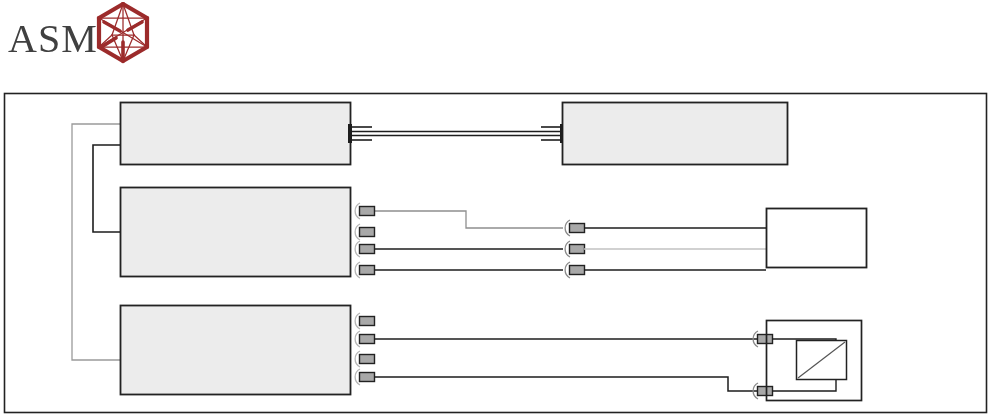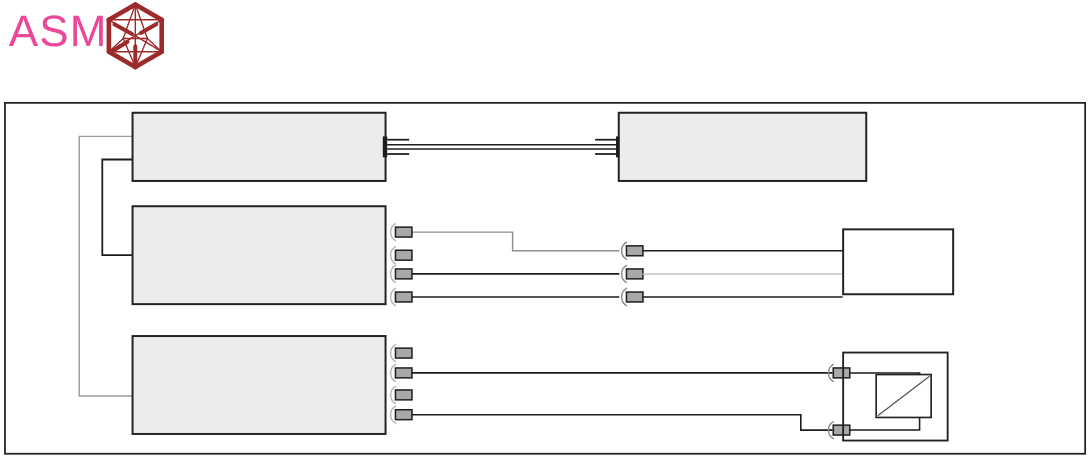--- a/index.html
+++ b/index.html
@@ -24,26 +24,26 @@
   #header {
     position: absolute;
     left: 0;
     top: 0;
     width: 991px;
     height: 85px;
   }
   #logo-wordmark {
     position: absolute;
     left: 8px;
-    top: 9px;
+    top: 19px;
     font-size: 40px;
     font-weight: 400;
     letter-spacing: 1px;
-    color: #ec4899;
-    font-family: Liberation Sans, sans-serif;
+    color: #404040;
+    font-family: Liberation Serif, serif;
     line-height: 40px;
     user-select: none;
   }
   #logo-mark {
     position: absolute;
     left: 92px;
     top: 2px;
     width: 62px;
     height: 62px;
   }

